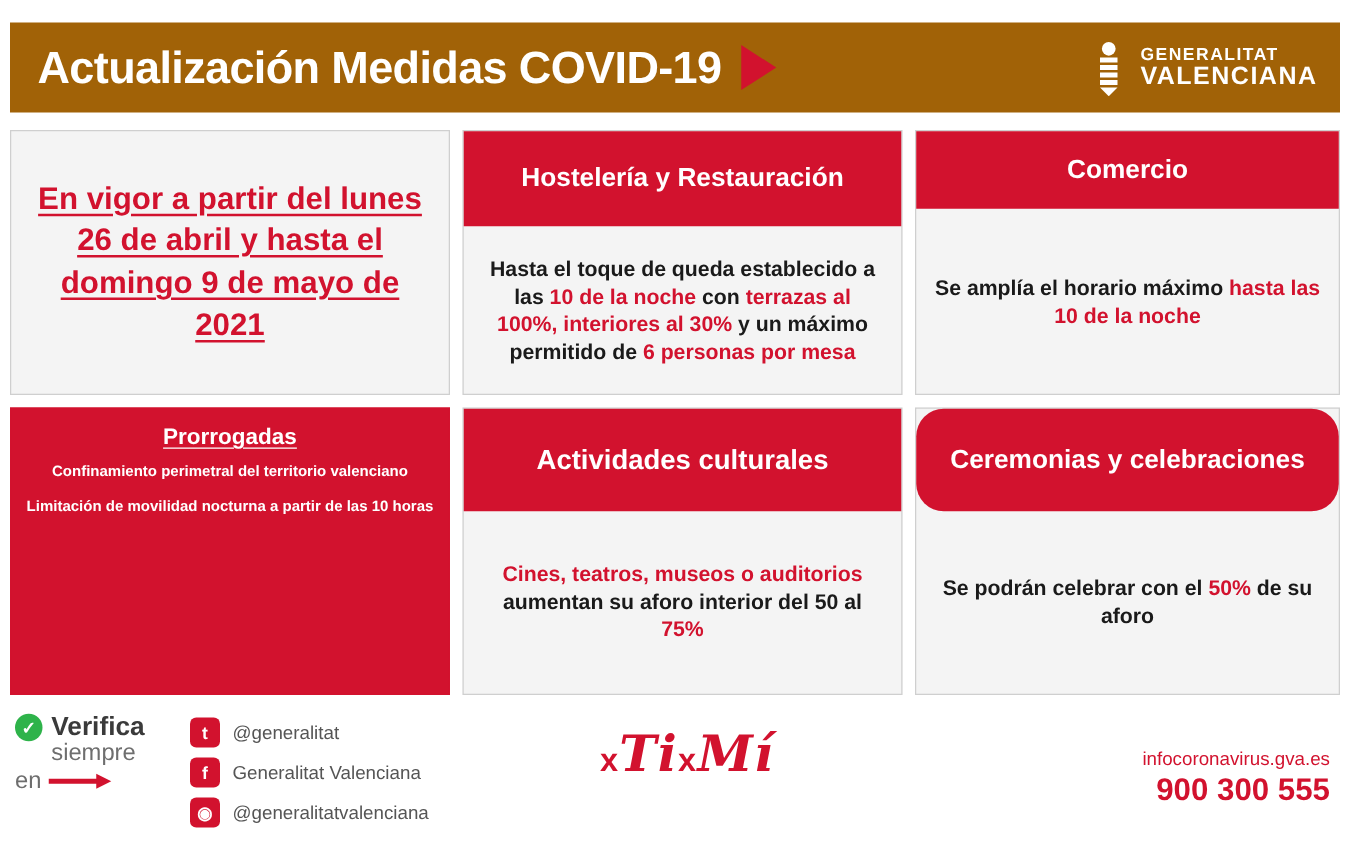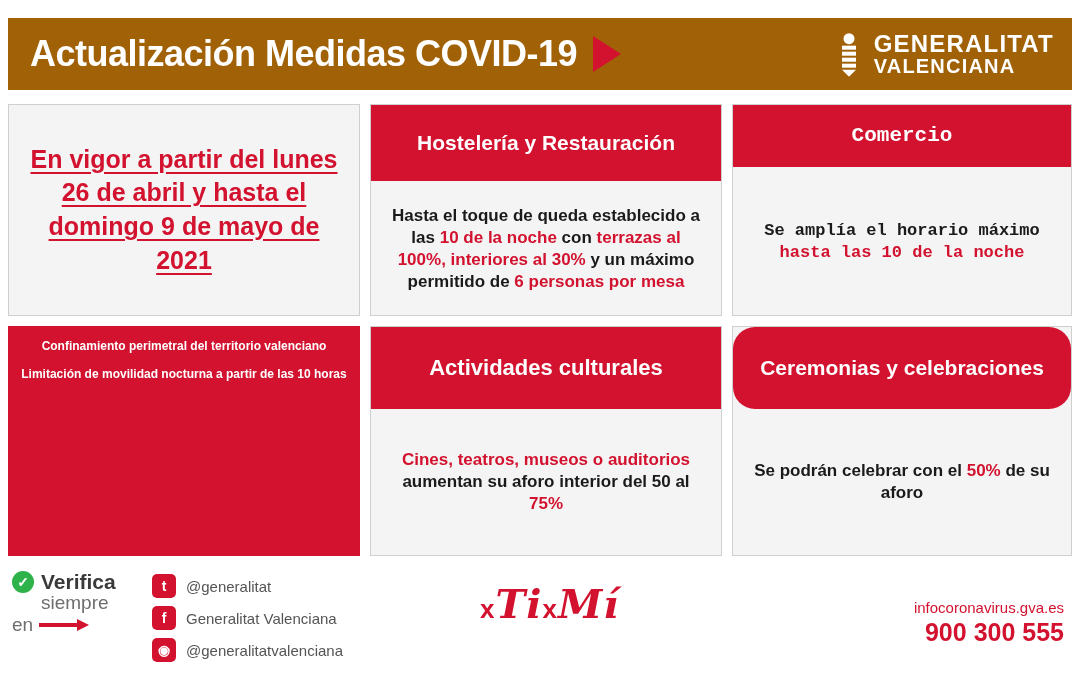--- a/index.html
+++ b/index.html
@@ -56,21 +56,21 @@
   .brand-mark {
     width: 30px;
     height: 46px;
     position: relative;
   }
   .brand-text {
     color: #ffffff;
     line-height: 1.06;
   }
   .brand-line1 {
-    font-size: 24px;
+    font-size: 14px;
     font-weight: bold;
     letter-spacing: 1.2px;
   }
   .brand-line2 {
     font-size: 20px;
     font-weight: bold;
     letter-spacing: 1.2px;
   }
 
   
@@ -133,21 +133,21 @@
     text-decoration: underline;
     text-underline-offset: 4px;
   }
 
   
   #card-hosteleria { left: 362px; top: 0; width: 352px; height: 212px; }
   #card-hosteleria .card-head { height: 76px; }
   #card-hosteleria .card-body { height: 136px; }
 
   
-  #card-comercio { left: 724px; top: 0; width: 340px; height: 212px; font-family: Liberation Mono, monospace; }
+  #card-comercio { left: 724px; top: 0; width: 340px; height: 212px; }
   #card-comercio .card-head { height: 62px; }
   #card-comercio .card-body { height: 150px; }
 
   
   #card-prorrogadas { left: 0; top: 222px; width: 352px; height: 230px; padding: 12px 10px; }
   .prorrogadas-title {
     text-align: center;
     color: #ffffff;
     font-size: 18px;
     font-weight: bold;
@@ -361,20 +361,21 @@
     <div class="card white" id="card-comercio">
       <div class="card-head">Comercio</div>
       <div class="card-body">
         <div class="body-text">
           <span>Se amplía el horario máximo </span><span class="hl">hasta las 10 de la noche</span>
         </div>
       </div>
     </div>
 
     <div class="card red" id="card-prorrogadas">
+      <div class="prorrogadas-title">Prorrogadas</div>
       <div class="prorrogadas-item">Confinamiento perimetral del territorio valenciano</div>
       <div class="prorrogadas-item">Limitación de movilidad nocturna a partir de las 10 horas</div>
     </div>
 
     <div class="card white" id="card-culturales">
       <div class="card-head">Actividades culturales</div>
       <div class="card-body">
         <div class="body-text">
           <span class="hl">Cines, teatros, museos o auditorios</span><span> aumentan su aforo interior del 50 al </span><span class="hl">75%</span>
         </div>

